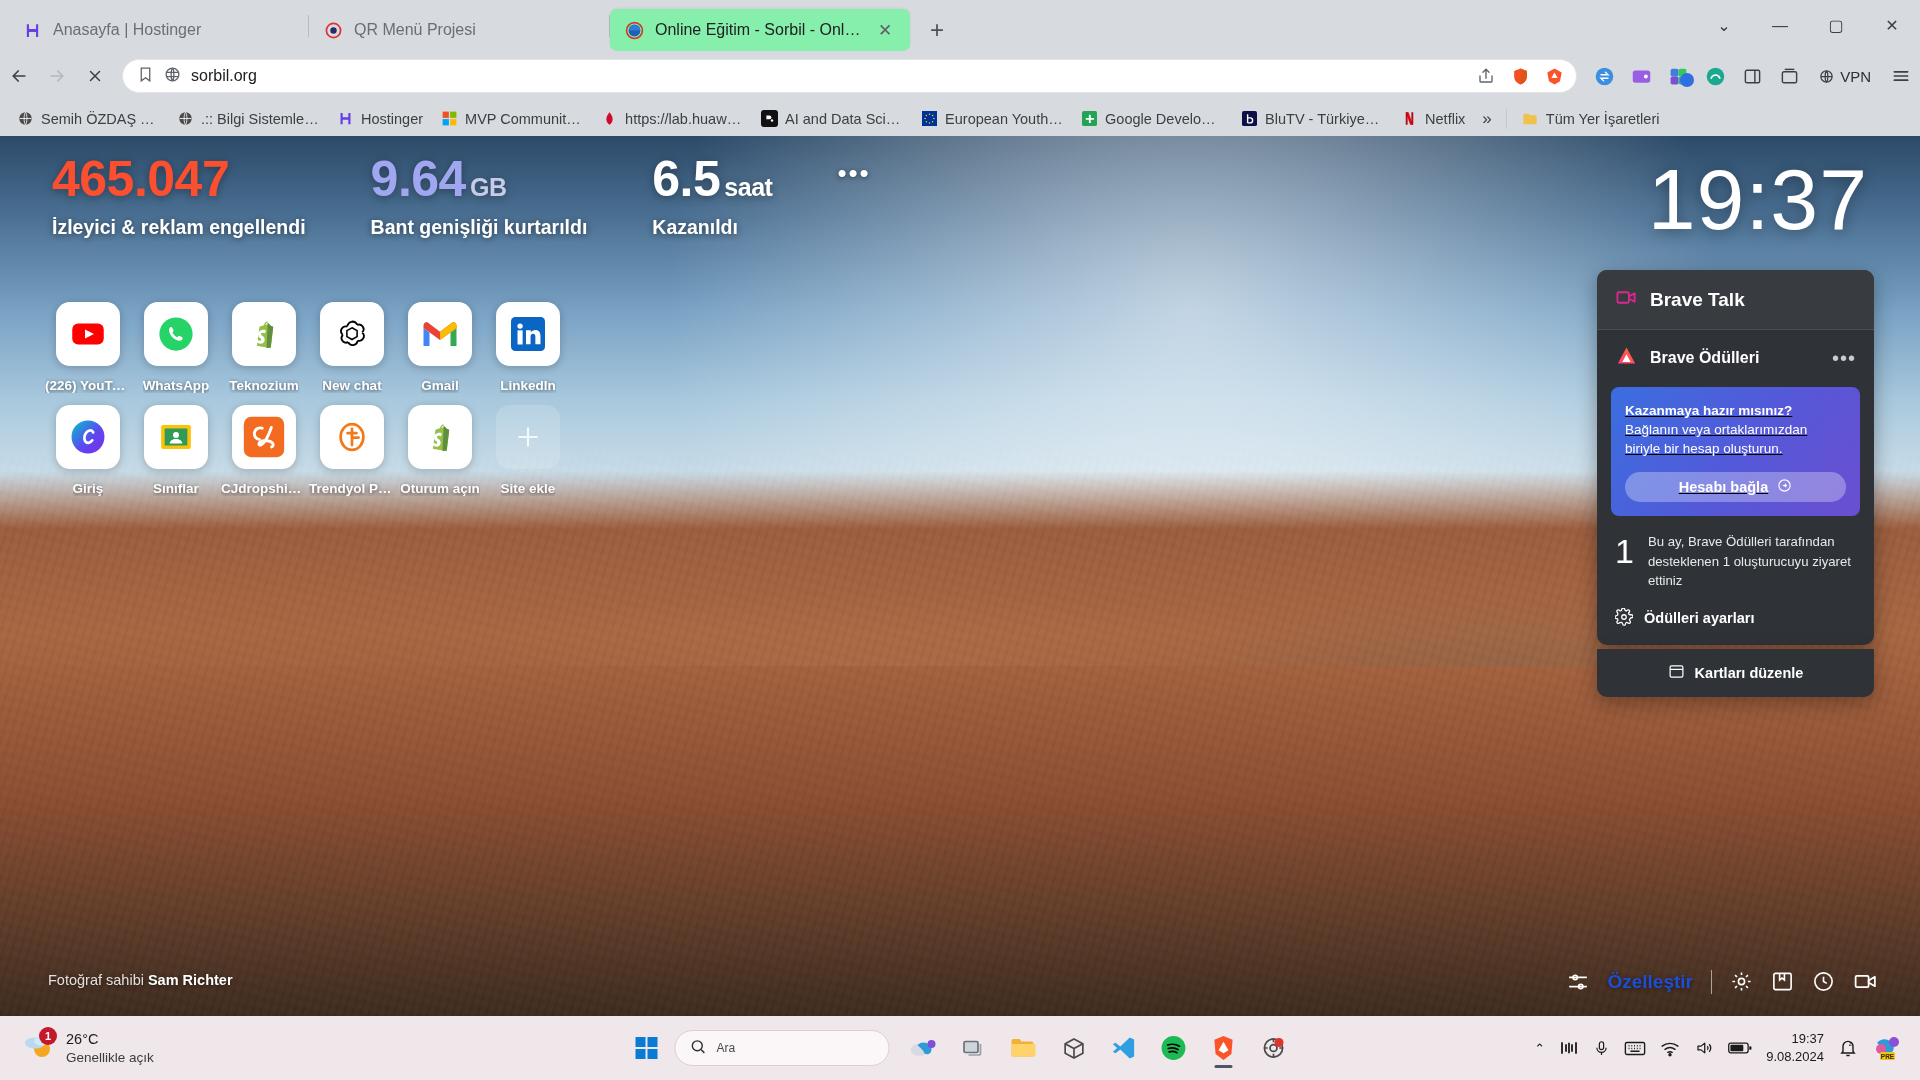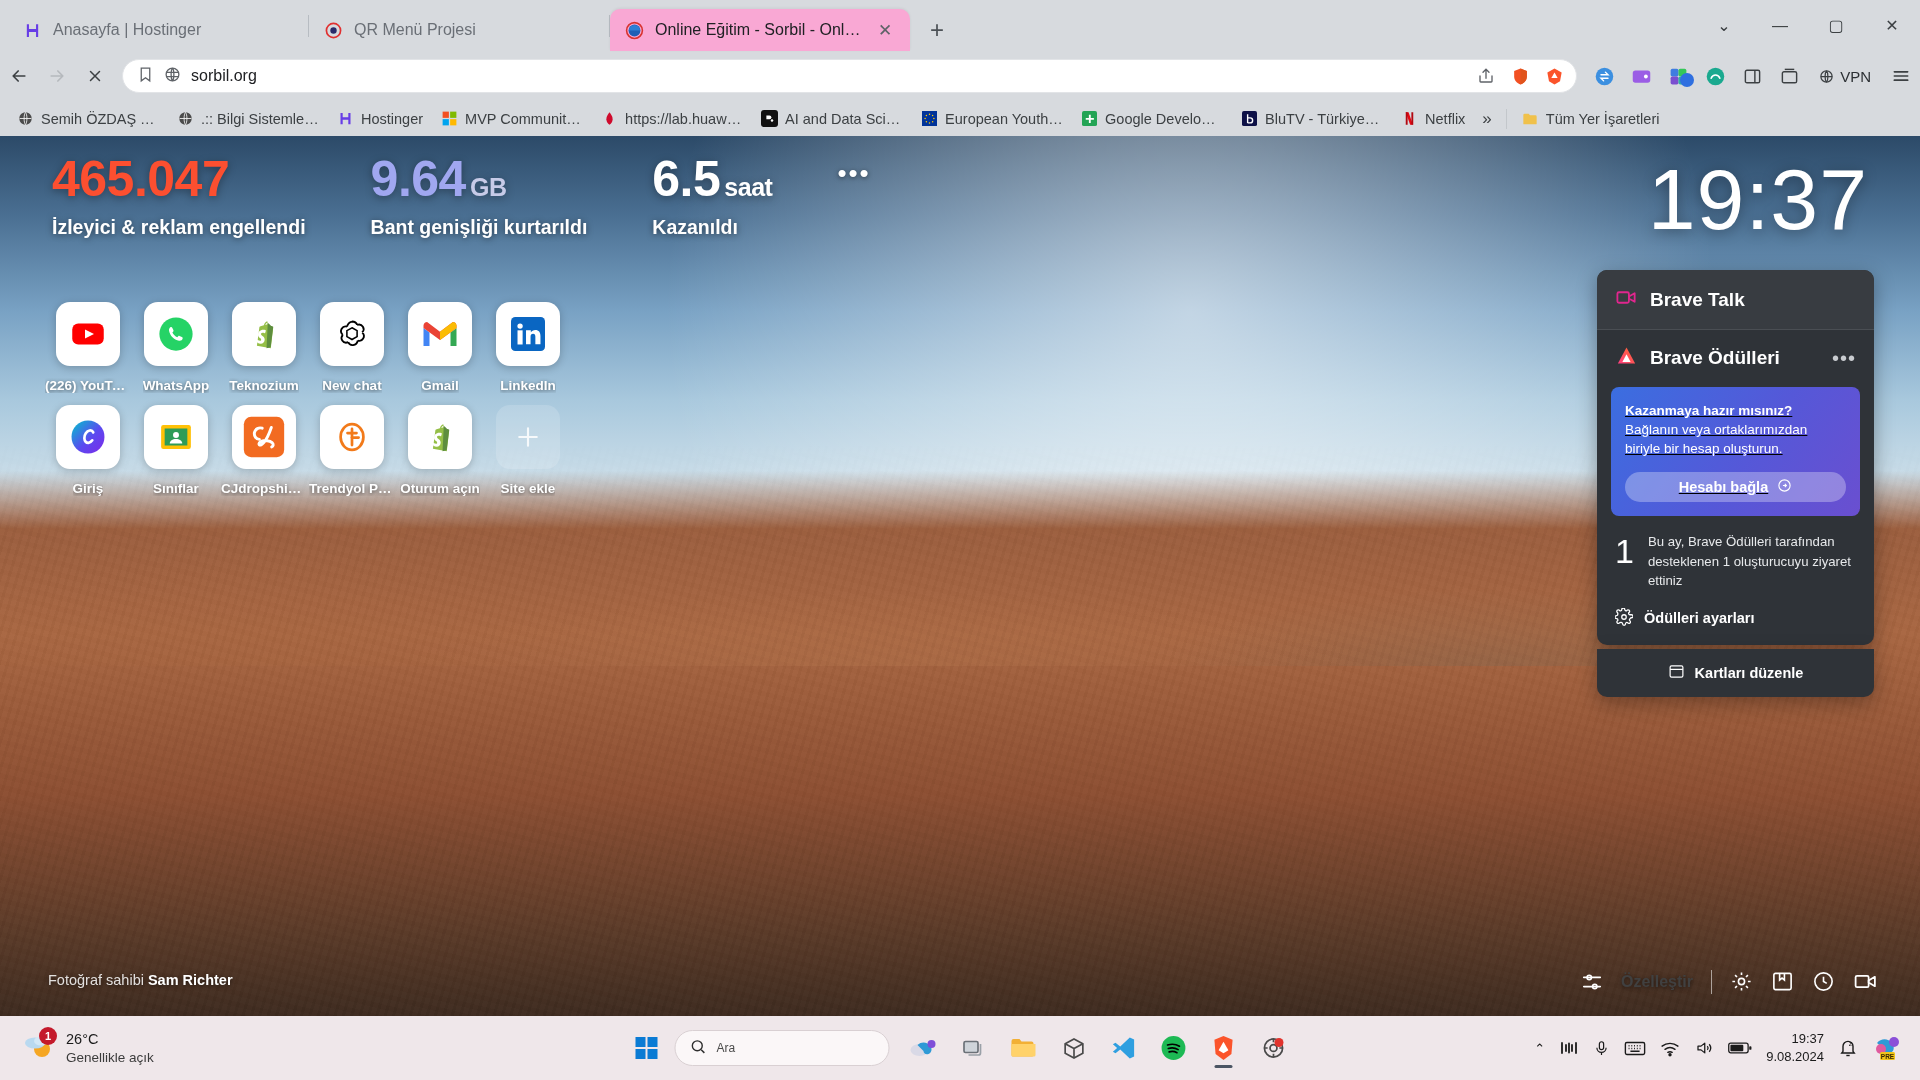--- a/index.html
+++ b/index.html
@@ -15,21 +15,21 @@
   .chrome { position: absolute; top:0; left:0; width:1920px; height:136px; background:#d7dade; }
 
   
   .tabstrip { position:relative; height:51px; display:flex; align-items:flex-end; padding-left:8px; }
   .tab {
     height:42px; width:300px; display:flex; align-items:center; gap:11px;
     padding:0 14px; font-size:16px; color:#5f6368; position:relative;
     border-radius: 10px 10px 0 0;
   }
   .tab.inactive { color:#6a6f76; }
-  .tab.active { background:#f9a8d4; color:#202124; box-shadow: 0 -1px 3px rgba(0,0,0,.06); }
+  .tab.active { background:#86efac; color:#202124; box-shadow: 0 -1px 3px rgba(0,0,0,.06); border-radius: 7px; }
   .tab .favicon { width:20px; height:20px; flex:0 0 20px; display:flex; align-items:center; justify-content:center; }
   .tab .tab-title { flex:1 1 auto; white-space:nowrap; overflow:hidden; text-overflow:ellipsis; font-size:16px; }
   .tab-sep { width:1px; height:22px; background:#b7bcc2; align-self:center; }
   .tab-close { width:22px; height:22px; display:flex; align-items:center; justify-content:center;
     border-radius:50%; font-size:17px; color:#5f6368; }
   .newtab { width:34px; height:34px; margin-left:10px; margin-bottom:4px; display:flex;
     align-items:center; justify-content:center; font-size:24px; color:#4c5156; border-radius:50%; }
   .wincontrols { position:absolute; right:0; top:0; height:51px; display:flex; align-items:center; }
   .wincontrols > div { width:56px; height:51px; display:flex; align-items:center; justify-content:center;
     color:#3c4043; font-size:16px; }
@@ -126,21 +126,21 @@
     overflow:hidden; text-overflow:ellipsis; white-space:nowrap; text-align:center;
     text-shadow:0 1px 4px rgba(0,0,0,.6); }
 
   
   .cards { position:absolute; right:46px; top:134px; width:277px; }
   .card { background:#2f3338; border-radius:10px; overflow:hidden; box-shadow:0 6px 20px rgba(0,0,0,.35); }
   .card-talk { display:flex; align-items:center; gap:12px; padding:16px 18px;
     background:#383c41; border-bottom:1px solid #4a4e53; }
   .card-talk .ttl { color:#fff; font-size:19px; font-weight:700; }
   .rw-head { display:flex; align-items:center; gap:12px; padding:14px 18px 12px; }
-  .rw-head .ttl { color:#fff; font-size:19px; font-weight:700; flex:1 1 auto; }
+  .rw-head .ttl { color:#fff; font-size:16px; font-weight:700; flex:1 1 auto; }
   .rw-dots { color:#c9ccd0; font-size:20px; letter-spacing:1px; line-height:.6; }
   .rw-promo { margin:4px 14px 14px; border-radius:8px; padding:14px 14px 14px;
     background:linear-gradient(125deg, #3b6ee0 0%, #5558d8 55%, #6a4fd0 100%);text-decoration:underline; }
   .rw-promo p { color:#fff; font-size:13.5px; line-height:1.42; }
   .rw-promo p b { font-weight:700; }
   .rw-btn { margin-top:14px; height:30px; border-radius:15px; background:rgba(255,255,255,.3);
     display:flex; align-items:center; justify-content:center; gap:9px; color:#fff;
     font-size:14.5px; font-weight:700; }
   .rw-stat { display:flex; gap:14px; padding:2px 18px 2px; align-items:flex-start; }
   .rw-stat .big { color:#fff; font-size:34px; font-weight:300; line-height:1; margin-top:2px; }
@@ -149,21 +149,21 @@
     font-size:14.5px; font-weight:700; }
   .card-edit { margin-top:4px; background:#2f3338; border-radius:0 0 10px 10px; padding:14px;
     display:flex; align-items:center; justify-content:center; gap:10px; color:#fff; font-size:14.5px;
     font-weight:700; box-shadow:0 6px 20px rgba(0,0,0,.3); }
 
   
   .credit { position:absolute; left:48px; bottom:28px; color:rgba(255,255,255,.85); font-size:14.5px;
     text-shadow:0 1px 4px rgba(0,0,0,.5); }
   .credit b { font-weight:700; color:#fff; }
   .ntp-tools { position:absolute; right:42px; bottom:22px; display:flex; align-items:center; gap:18px; }
-  .ntp-tools .lbl { color:#404040; font-size:16px; font-weight:700; text-shadow:0 1px 4px rgba(0,0,0,.5); }
+  .ntp-tools .lbl { color:#1d4ed8; font-size:19px; font-weight:700; text-shadow:0 1px 4px rgba(0,0,0,.5); }
   .ntp-tools .sep { width:1px; height:24px; background:rgba(255,255,255,.55); }
   .ntp-tools .ico { color:#fff; display:flex; align-items:center; }
 
   
   .taskbar { position:absolute; left:0; bottom:0; width:1920px; height:64px;
     background:#efe7ea; display:flex; align-items:center; }
   .weather { display:flex; align-items:center; gap:10px; padding-left:22px; width:330px; }
   .weather .wtxt { font-size:14px; color:#1b1b1b; line-height:1.3; }
   .weather .wtxt .t { font-size:14.5px; }
   .weather .wtxt .s { font-size:13.5px; color:#3b3b3b; }

